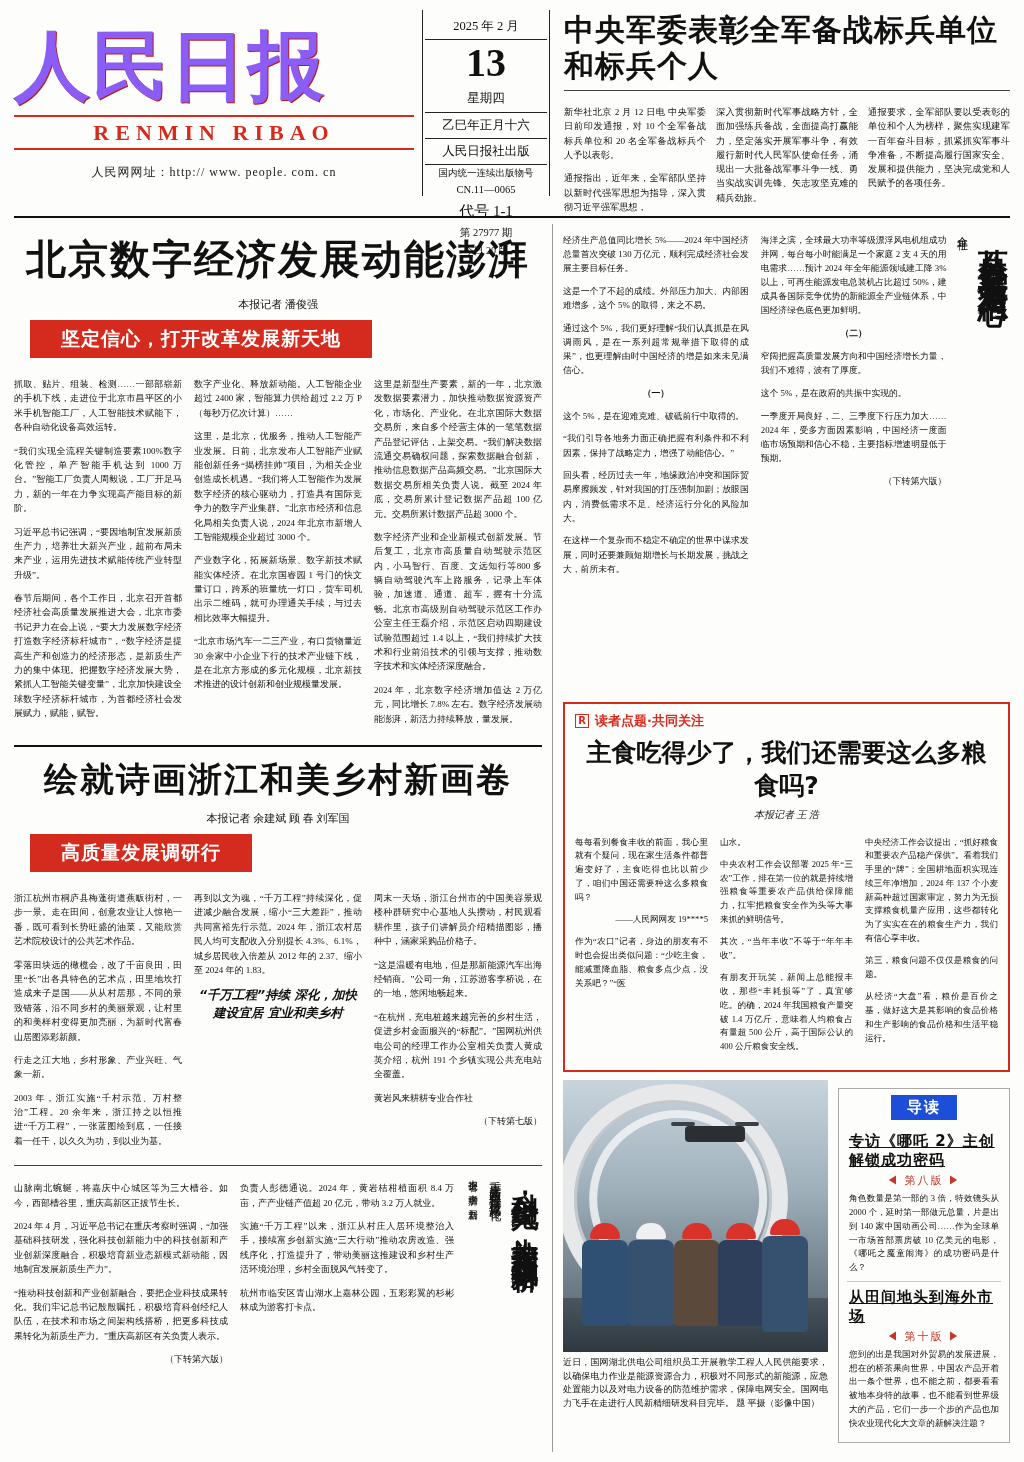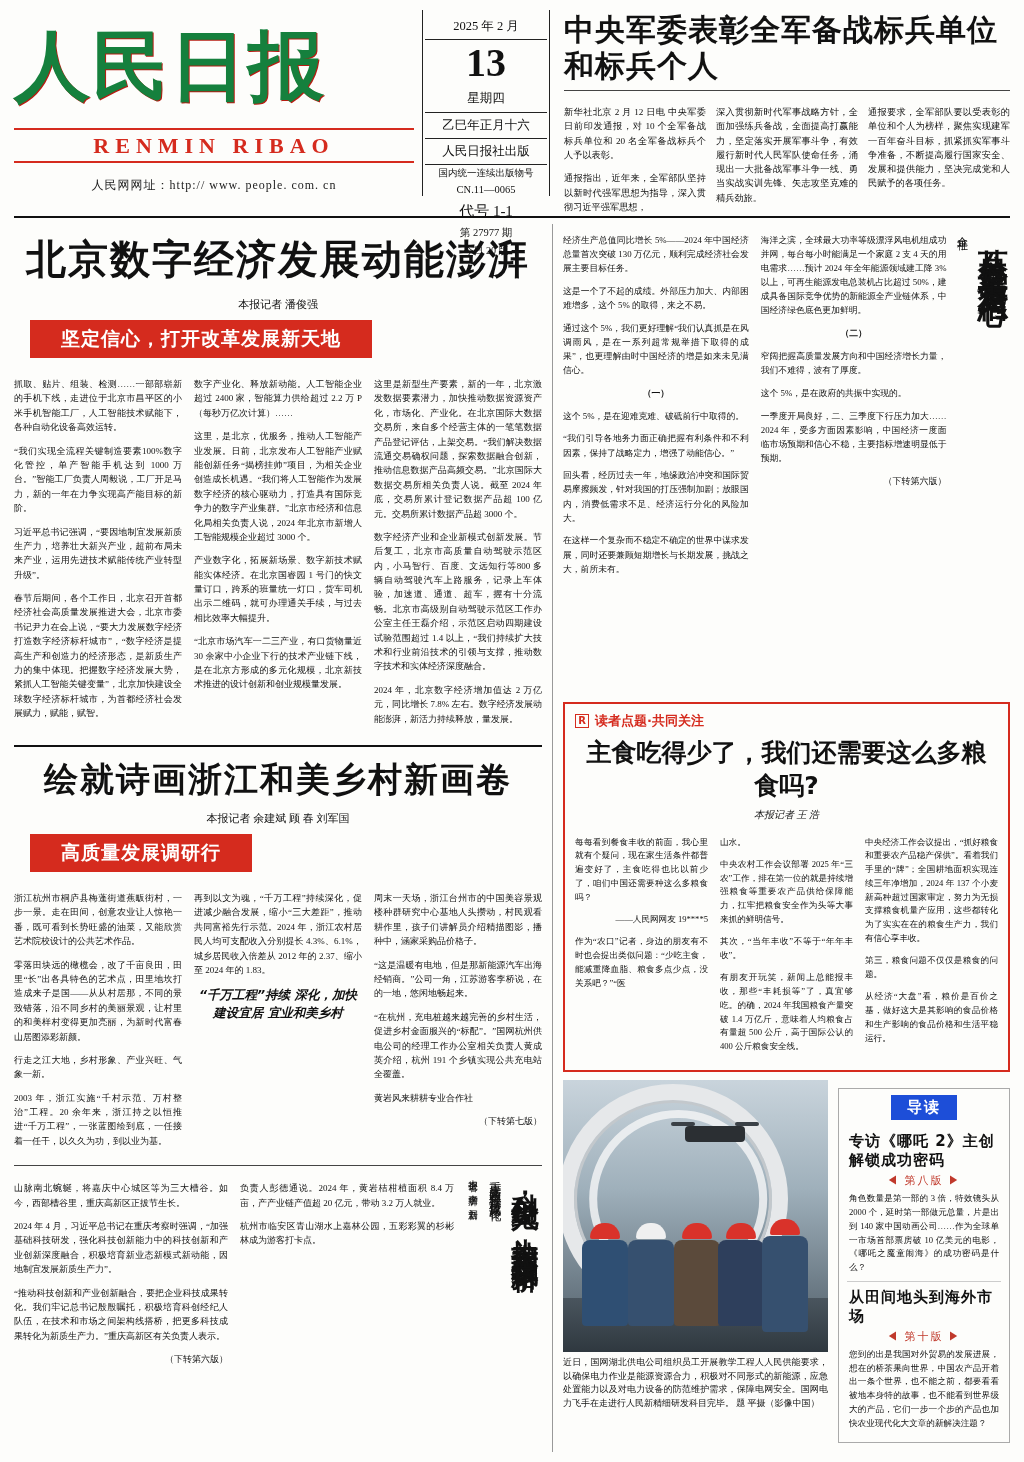--- a/index.html
+++ b/index.html
@@ -15,34 +15,34 @@
   .page { width:1024px; height:1462px; position:relative; padding:10px 14px; }
 
   
   .masthead { display:flex; align-items:flex-start; height:200px; }
   .mast-left { width:400px; position:relative; }
   .mast-title {
     font-family:"DejaVu Serif", serif;
     font-weight:bold;
     font-size:76px;
     letter-spacing:2px;
-    color:#15803d;
+    color:#8b5cf6;
     line-height:1.05;
     margin-top:16px;
     text-shadow:1px 1px 0 #b71c12;
   }
   .mast-pinyin {
     font-family:"Liberation Serif", serif;
     font-size:22px;
     letter-spacing:6px;
     color:#d52b1e;
     border-top:2px solid #d52b1e;
     border-bottom:2px solid #d52b1e;
     padding:3px 0 2px 0;
-    margin-top:22px;
+    margin-top:9px;
     text-align:center;
     font-weight:bold;
   }
   .mast-url {
     text-align:center; font-size:12px; margin-top:14px; color:#222;
     letter-spacing:1px;
   }
   .mast-mid {
     width:128px;
     border-left:1px solid #222; border-right:1px solid #222;
@@ -212,21 +212,21 @@
   .guide-title {
     background:#1d4ed8; color:#fff; font-family:"DejaVu Sans", sans-serif;
     font-weight:bold; font-size:15px; padding:3px 16px; display:inline-block;
     margin:0 auto 6px; letter-spacing:2px;
   }
   .guide-title-wrap { text-align:center; }
   .guide-item { border-bottom:1px solid #ccc; padding:6px 2px; }
   .guide-item:last-child { border-bottom:none; }
   .guide-h {
     font-family:"DejaVu Sans", sans-serif; font-weight:bold; font-size:15px;
-    letter-spacing:1px; margin-bottom:3px;
+    letter-spacing:1px; margin-bottom:3px;text-decoration:underline;
   }
   .guide-page { font-size:11px; color:#c0392b; text-align:center; margin:2px 0 4px; letter-spacing:2px; }
   .guide-txt { font-size:8.6px; line-height:1.6; text-align:justify; }
   .cont { font-size:9px; text-align:right; margin-top:3px; }
   .center { text-align:center; }
 </style>
 </head>
 <body>
 
 <div class="page">
@@ -330,20 +330,21 @@
       <div style="display:flex; gap:10px; margin-top:6px;">
         <div class="cols2" style="flex:1;">
           <div class="col">
             <p>山脉南北蜿蜒，将嘉庆中心城区等为三大槽谷。如今，西部槽谷里，重庆高新区正拔节生长。</p>
             <p>2024 年 4 月，习近平总书记在重庆考察时强调，“加强基础科技研发，强化科技创新能力中的科技创新和产业创新深度融合，积极培育新业态新模式新动能，因地制宜发展新质生产力”。</p>
             <p>“推动科技创新和产业创新融合，要把企业科技成果转化。我们牢记总书记殷殷嘱托，积极培育科创经纪人队伍，在技术和市场之间架构线搭桥，把更多科技成果转化为新质生产力。”重庆高新区有关负责人表示。</p>
             <div class="cont">（下转第六版）</div>
           </div>
           <div class="col">
             <p>负责人彭德通说。2024 年，黄岩桔柑植面积 8.4 万亩，产产业链产值超 20 亿元，带动 3.2 万人就业。</p>
+            <p>实施“千万工程”以来，浙江从村庄人居环境整治入手，接续富乡创新实施“三大行动”推动农房改造、强线序化，打造提升了，带动美丽这推建设和乡村生产活环境治理，乡村全面脱风气转变了。</p>
             <p>杭州市临安区青山湖水上嘉林公园，五彩彩翼的杉彬林成为游客打卡点。</p>
           </div>
         </div>
         <div style="display:flex; gap:4px;">
           <div class="vert-byline">本报记者 李增辉 刘新吾</div>
           <div class="vert-sub">重庆高新区积极推动科技成果转化</div>
           <div class="vert-article">科创经纪人，为技术和市场牵线搭桥</div>
         </div>
       </div>
 

